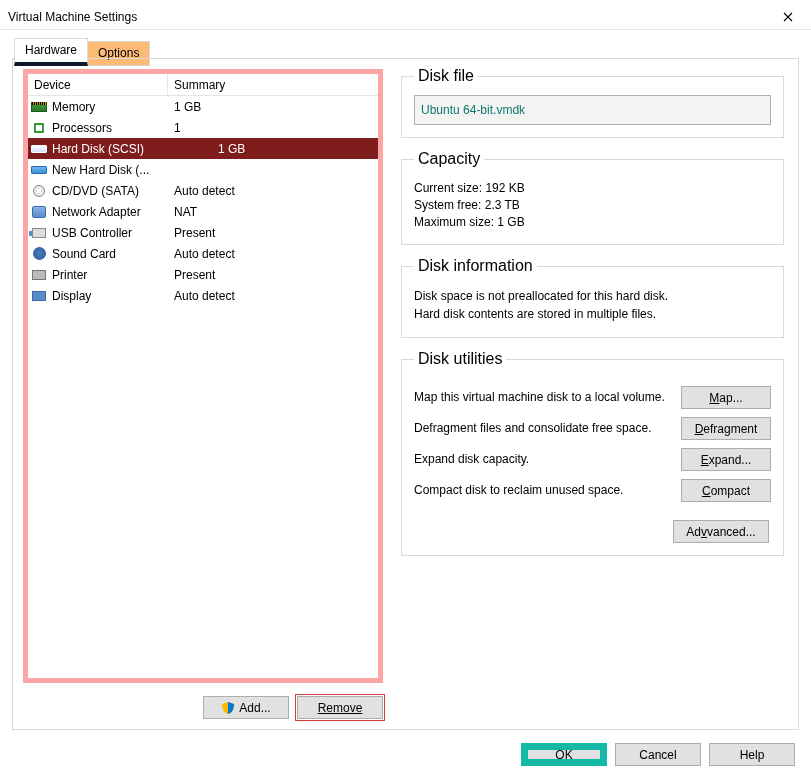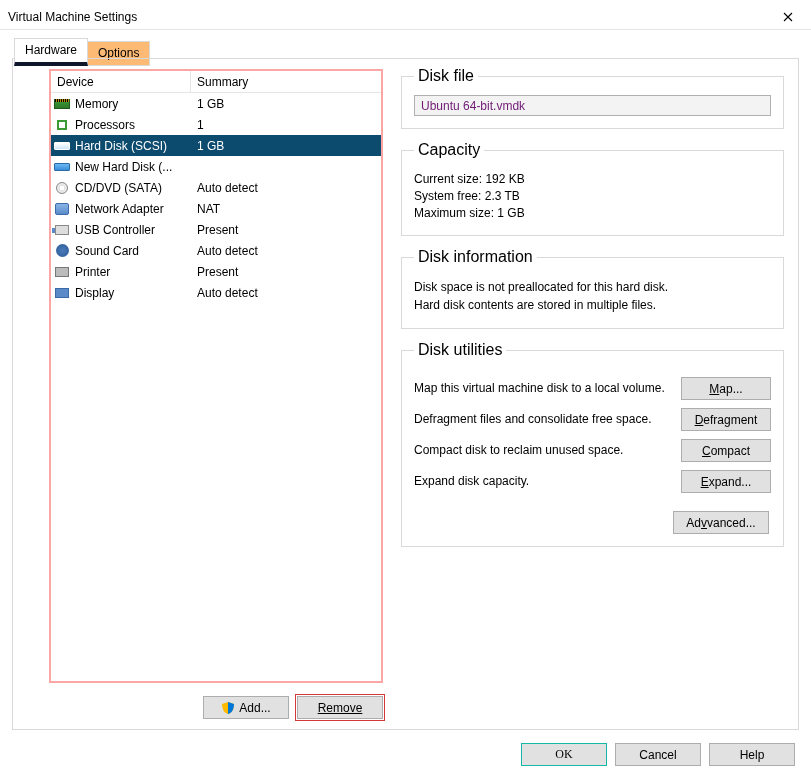--- a/index.html
+++ b/index.html
@@ -63,45 +63,45 @@
 
   
   .left-panel {
     width: 380px;
     padding: 10px 10px 10px 10px;
     display: flex;
     flex-direction: column;
   }
   .device-list {
     flex: 1;
-    border: 2px solid #fca5a5;
+    border: 5px solid #fca5a5;
     overflow: auto;
     background: #fff;
-    margin-left: 26px;
   }
   .device-header {
     display: flex;
     height: 22px;
     border-bottom: 1px solid #e5e5e5;
     align-items: center;
     font-size: 12px;
     color: #000;
   }
   .col-device { width: 140px; padding-left: 6px; border-right: 1px solid #e5e5e5; height:100%; display:flex; align-items:center;}
   .col-summary { flex: 1; padding-left: 6px; }
 
   .device-row {
     display: flex;
     height: 21px;
     align-items: center;
     font-size: 12px;
   }
   .device-row.selected {
-    background: #0c4a6e;
+    background: #7f1d1d;
     color: #fff;
+    gap: 44px;
   }
   .device-row .cell1 {
     width: 140px;
     display: flex;
     align-items: center;
     padding-left: 2px;
     white-space: nowrap;
     overflow: hidden;
   }
   .device-row .cell2 {
@@ -167,22 +167,22 @@
     font-size: 12px;
   }
   legend {
     padding: 0 4px;
     font-size: 16px;
   }
   .diskfile-box {
     border: 1px solid #b0b0b0;
     background: #f3f3f3;
     padding: 3px 6px;
-    color: #701a75;
-    height: 21px;
+    color: #0f766e;
+    height: 30px;
     display: flex; align-items: center;
   }
   .cap-row { margin: 3px 0; }
   .info-row { margin: 4px 0; }
 
   .util-row {
     display: flex;
     align-items: center;
     margin: 8px 0;
     gap: 10px;
@@ -201,21 +201,21 @@
 
   
   .bottom-bar {
     position: absolute;
     right: 16px;
     bottom: 12px;
     display: flex;
     gap: 8px;
   }
   .bottom-bar .btn { min-width: 86px; }
-  .btn.default-btn { border: 1px solid #14b8a6; font-family: Liberation Serif, serif; }
+  .btn.default-btn { border: 7px solid #14b8a6; }
 </style>
 </head>
 <body>
 
 <div class="titlebar">
   <span class="title">Virtual Machine Settings</span>
   <div class="close-btn">
     <svg width="10" height="10" viewBox="0 0 10 10">
         <path d="M1 1 L9 9 M9 1 L1 9" stroke="#000" stroke-width="1.1" fill="none"></path>
       </svg>
@@ -385,32 +385,32 @@
 
       <div class="util-row">
         <div class="util-text">Defragment files and consolidate free space.</div>
         <button class="btn util-btn">
             <span class="u">D</span>
             <span>efragment</span>
           </button>
       </div>
 
       <div class="util-row">
+        <div class="util-text">Expand disk capacity.</div>
+        <button class="btn util-btn">
+            <span class="u">E</span>
+            <span>xpand...</span>
+          </button>
+      </div>
+
+      <div class="util-row">
         <div class="util-text">Compact disk to reclaim unused space.</div>
         <button class="btn util-btn">
             <span class="u">C</span>
             <span>ompact</span>
-          </button>
-      </div>
-
-      <div class="util-row">
-        <div class="util-text">Expand disk capacity.</div>
-        <button class="btn util-btn">
-            <span class="u">E</span>
-            <span>xpand...</span>
           </button>
       </div>
 
       <div class="adv-row">
         <button class="btn" style="min-width:96px">
             <span>Ad</span>
             <span class="u">v</span>
             <span>vanced...</span>
           </button>
       </div>

